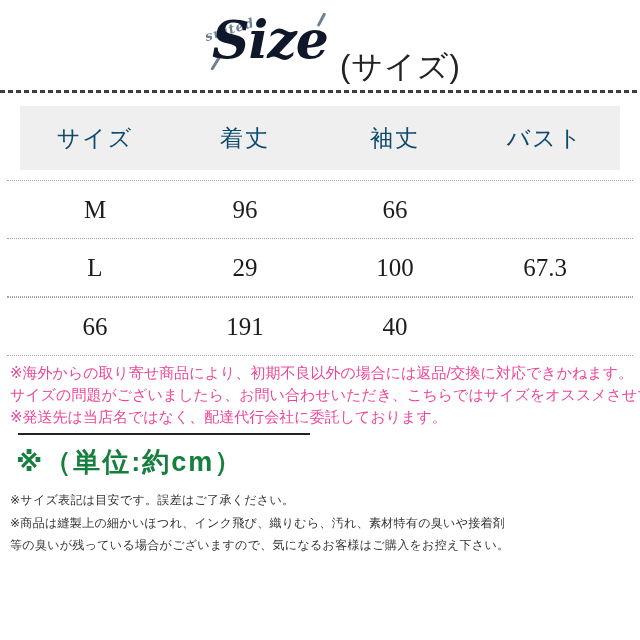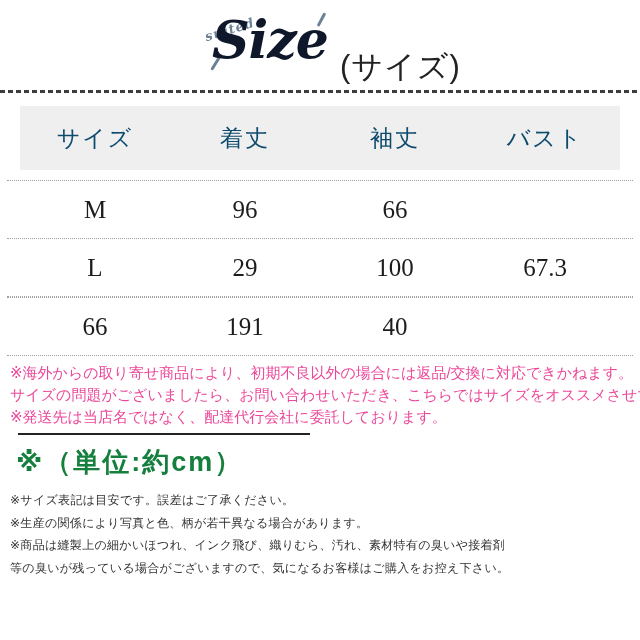--- a/index.html
+++ b/index.html
@@ -156,18 +156,17 @@
     <div class="red-note">サイズの問題がございましたら、お問い合わせいただき、こちらではサイズをオススメさせていただきます。</div>
     <div class="red-note">※発送先は当店名ではなく、配達代行会社に委託しております。</div>
   </div>
 
   <div class="short-divider"></div>
 
   <div class="unit-heading">※（単位:約cm）</div>
 
   <div class="bottom-notes">
     <div class="bottom-note">※サイズ表記は目安です。誤差はご了承ください。</div>
-    <div class="bottom-note">※生産の関係により写真と色、柄が若干異なる場合があります。</div>
     <div class="bottom-note">※商品は縫製上の細かいほつれ、インク飛び、織りむら、汚れ、素材特有の臭いや接着剤</div>
     <div class="bottom-note">等の臭いが残っている場合がございますので、気になるお客様はご購入をお控え下さい。</div>
   </div>
 
 </div>
 
 </body></html>

